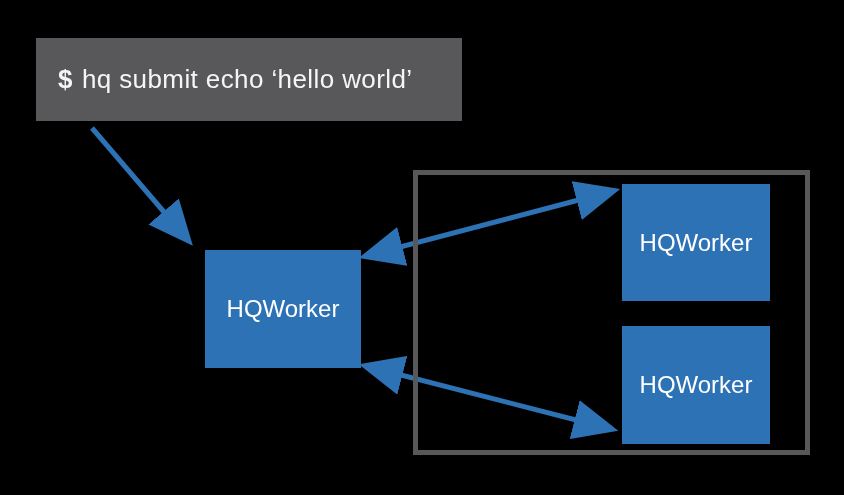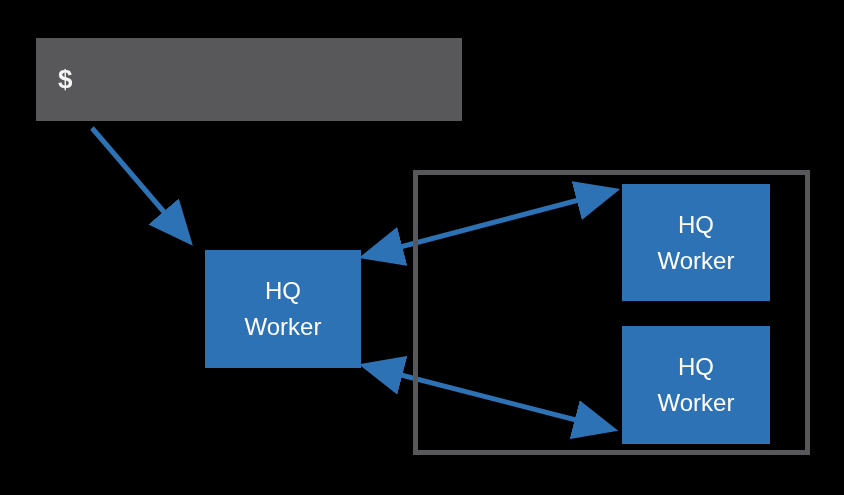--- a/index.html
+++ b/index.html
@@ -33,21 +33,21 @@
   }
   .cmd-prompt {
     font-weight: bold;
     margin-right: 9px;
   }
   .node {
     position: absolute;
     background: #2d72b5;
     color: #ffffff;
     display: flex;
-    flex-direction: column;
+    flex-direction: row;
     align-items: center;
     justify-content: center;
     text-align: center;
     font-size: 24px;
     line-height: 1.5;
   }
   .server-node {
     left: 205px;
     top: 250px;
     width: 156px;
@@ -83,20 +83,21 @@
     pointer-events: none;
   }
 </style>
 </head>
 <body>
 
 <div class="canvas">
 
   <div class="cmd-box">
     <span class="cmd-prompt">$</span>
+    <span class="cmd-text">hq submit echo ‘hello world’</span>
   </div>
 
   <svg class="arrow-layer" viewBox="0 0 844 495" xmlns="http://www.w3.org/2000/svg">
     <defs>
       <marker id="ah-end" markerWidth="9" markerHeight="8" refX="7.5" refY="4" orient="auto">
         <polygon points="0 0, 9 4, 0 8" fill="#2d72b5"></polygon>
       </marker>
       <marker id="ah-start" markerWidth="9" markerHeight="8" refX="7.5" refY="4" orient="auto-start-reverse">
         <polygon points="0 0, 9 4, 0 8" fill="#2d72b5"></polygon>
       </marker>

